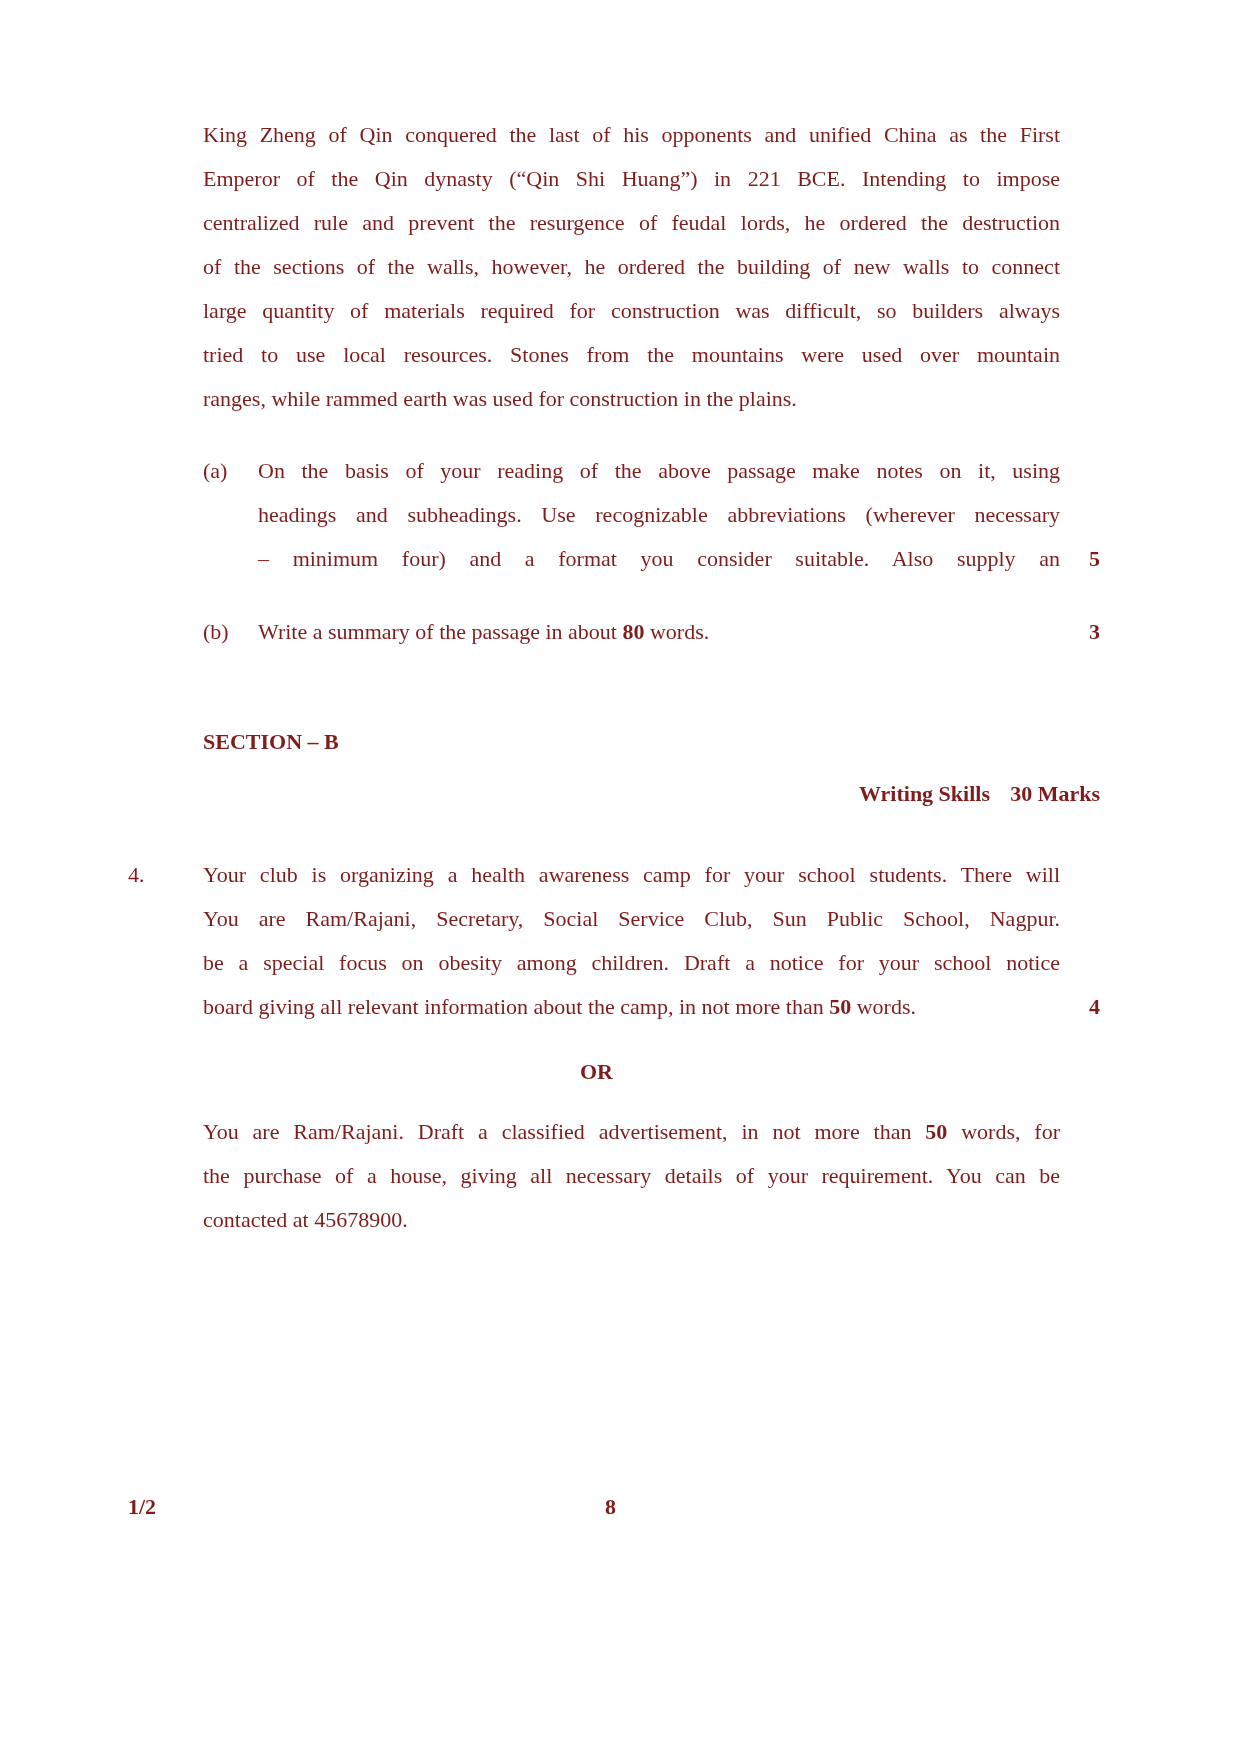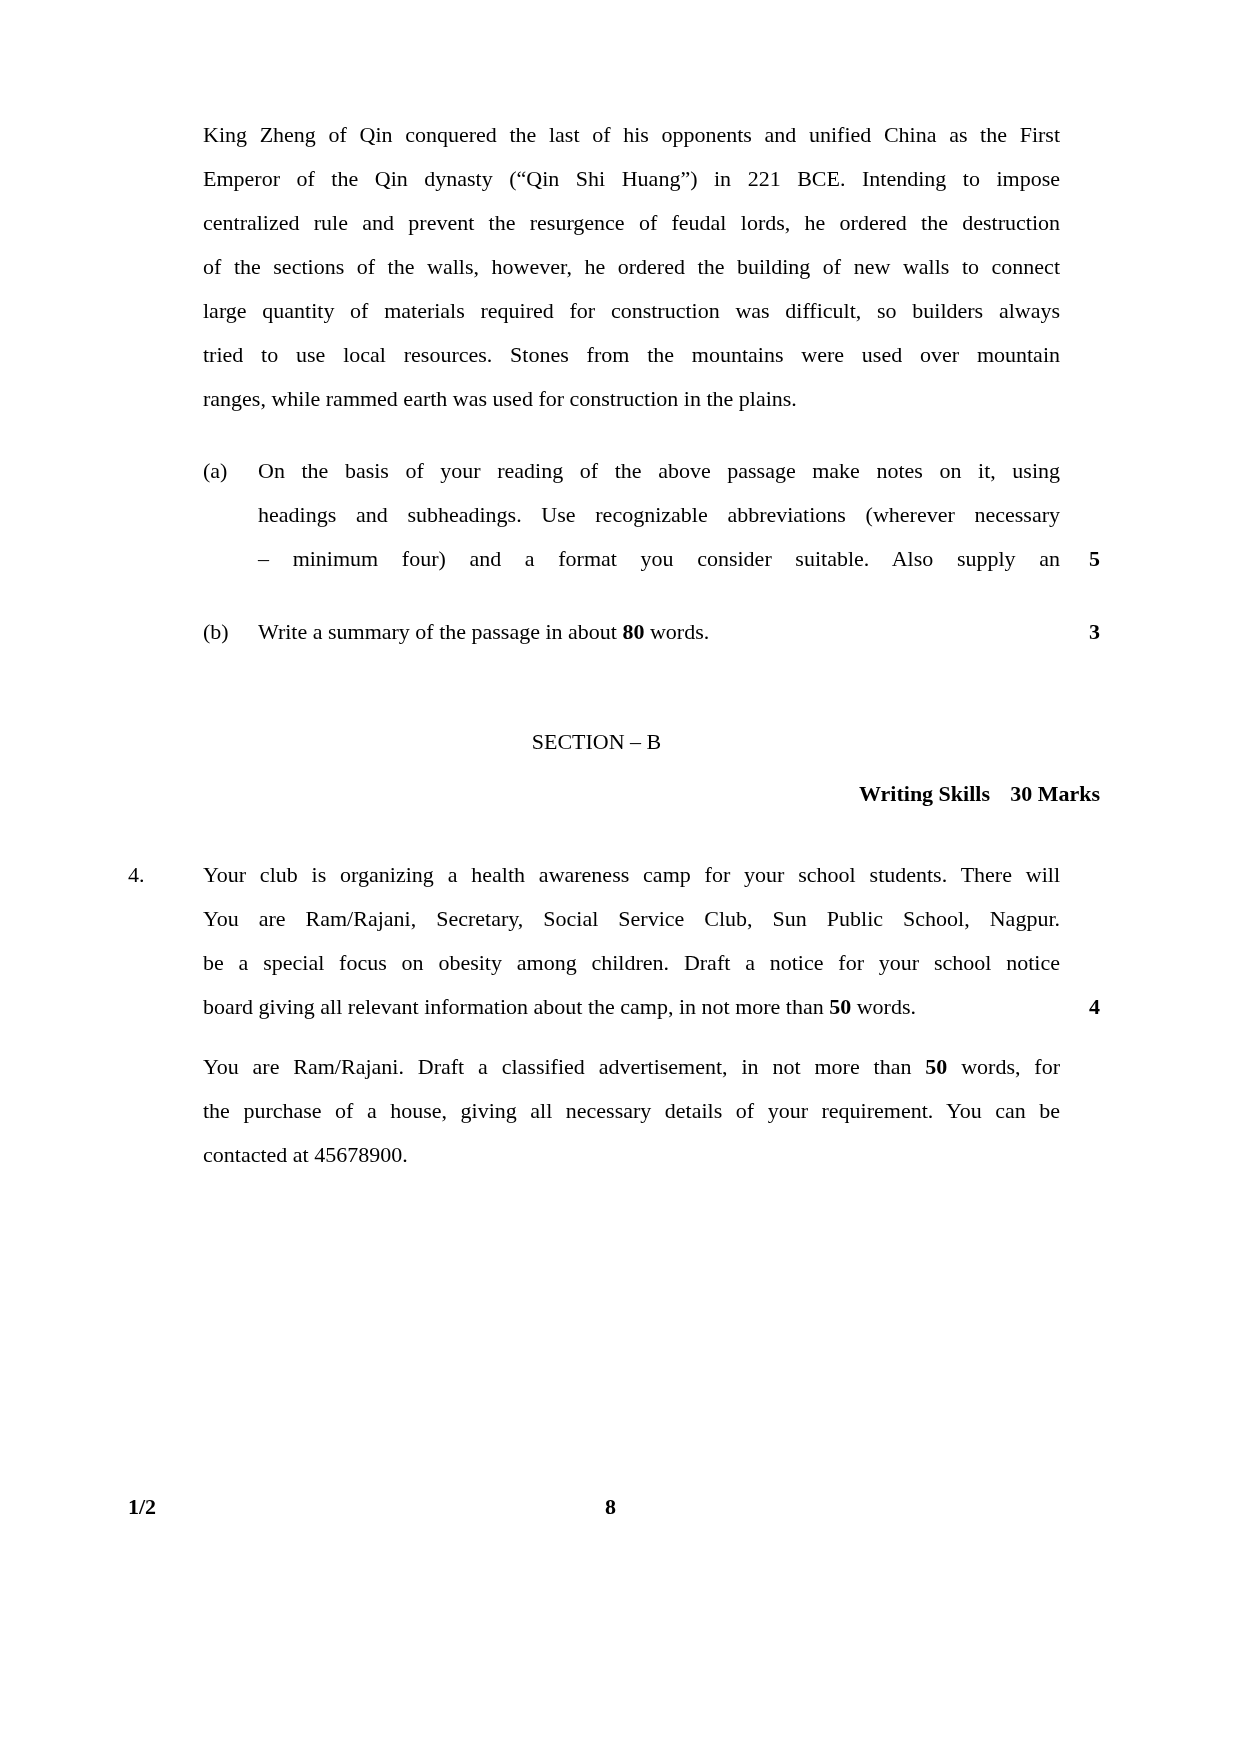--- a/index.html
+++ b/index.html
@@ -1,21 +1,21 @@
 <!DOCTYPE html>
 <html><head>
 <meta charset="utf-8">
 <style>
   html, body { margin: 0; padding: 0; }
   .page {
     position: relative;
     width: 1241px;
     height: 1755px;
     background: #ffffff;
-    color: #000000;
+    color: #7f1d1d;
     font-family: "Liberation Serif", "DejaVu Serif", serif;
     font-size: 22px;
     overflow: hidden;
   }
   .main {
     position: absolute;
     left: 203px;
     top: 113px;
     width: 897px;
   }
@@ -52,22 +52,22 @@
     line-height: 44px;
     font-weight: bold;
   }
   .gap-p2 { margin-top: 49px; }
   .gap-a  { margin-top: 28px; }
   .gap-b  { margin-top: 29px; }
   
   .section-head {
     margin-top: 66px;
     width: 787px;
-    text-align: center;
-    font-weight: normal;
+    text-align: left;
+    font-weight: bold;
     line-height: 44px;
   }
   .section-subrow { position: relative; margin-top: 8px; width: 897px; }
   .section-subtitle {
     width: 787px;
     text-align: right;
     font-weight: bold;
     line-height: 44px;
   }
   
@@ -148,20 +148,21 @@
       <div class="qnum">4.</div>
       <div class="qtext">
         <div class="line">Your club is organizing a health awareness camp for your school students. There will</div>
         <div class="line">You are Ram/Rajani, Secretary, Social Service Club, Sun Public School, Nagpur.</div>
         <div class="line">be a special focus on obesity among children. Draft a notice for your school notice</div>
         <div class="line-last"><span>board giving all relevant information about the camp, in not more than </span><span class="b">50</span><span> words.</span></div>
       </div>
       <div class="marks">4</div>
     </div>
 
+    <div class="or-sep">OR</div>
 
     <div class="para gap-alt">
       <div class="line"><span>You are Ram/Rajani. Draft a classified advertisement, in not more than </span><span class="b">50</span><span> words, for</span></div>
       <div class="line">the purchase of a house, giving all necessary details of your requirement. You can be</div>
       <div class="line-last">contacted at 45678900.</div>
     </div>
 
   </div>
 
   <div class="footer-left">1/2</div>

